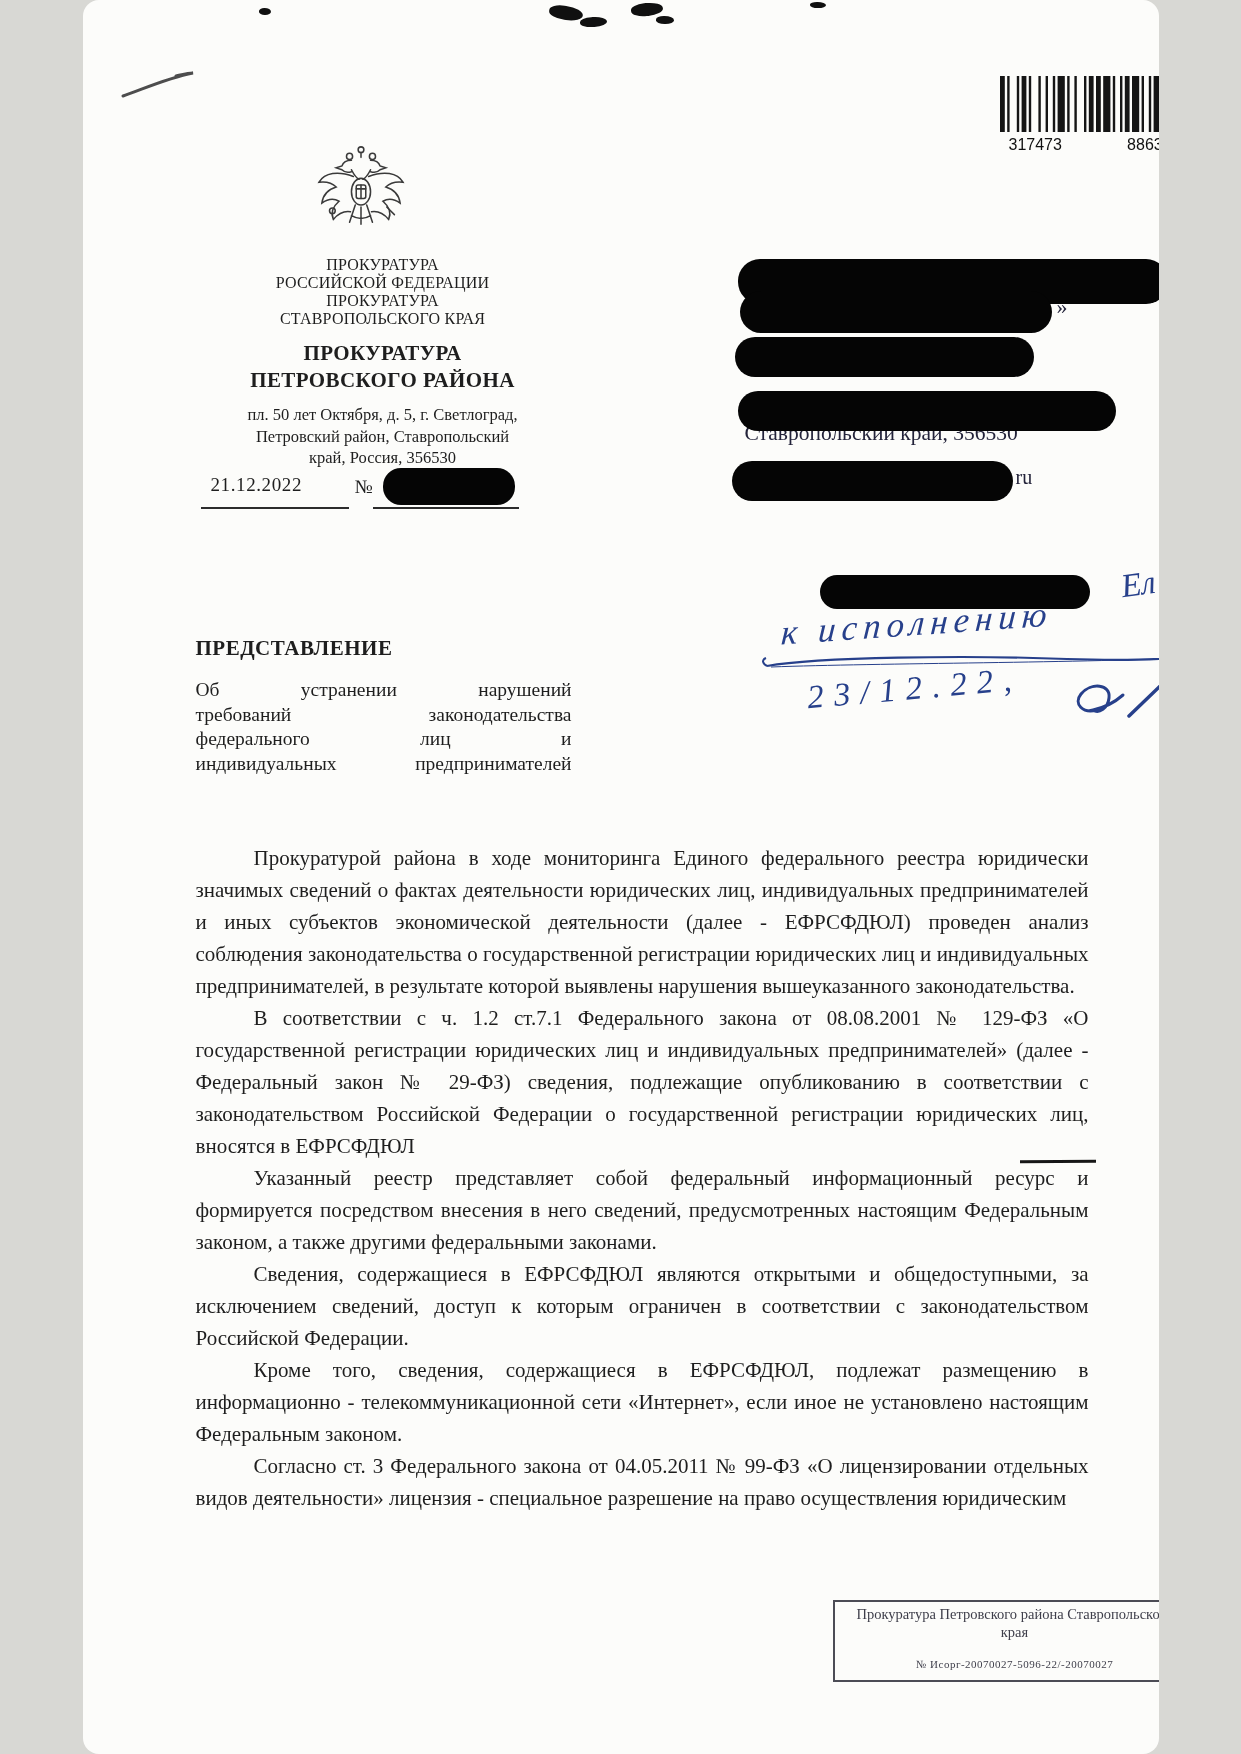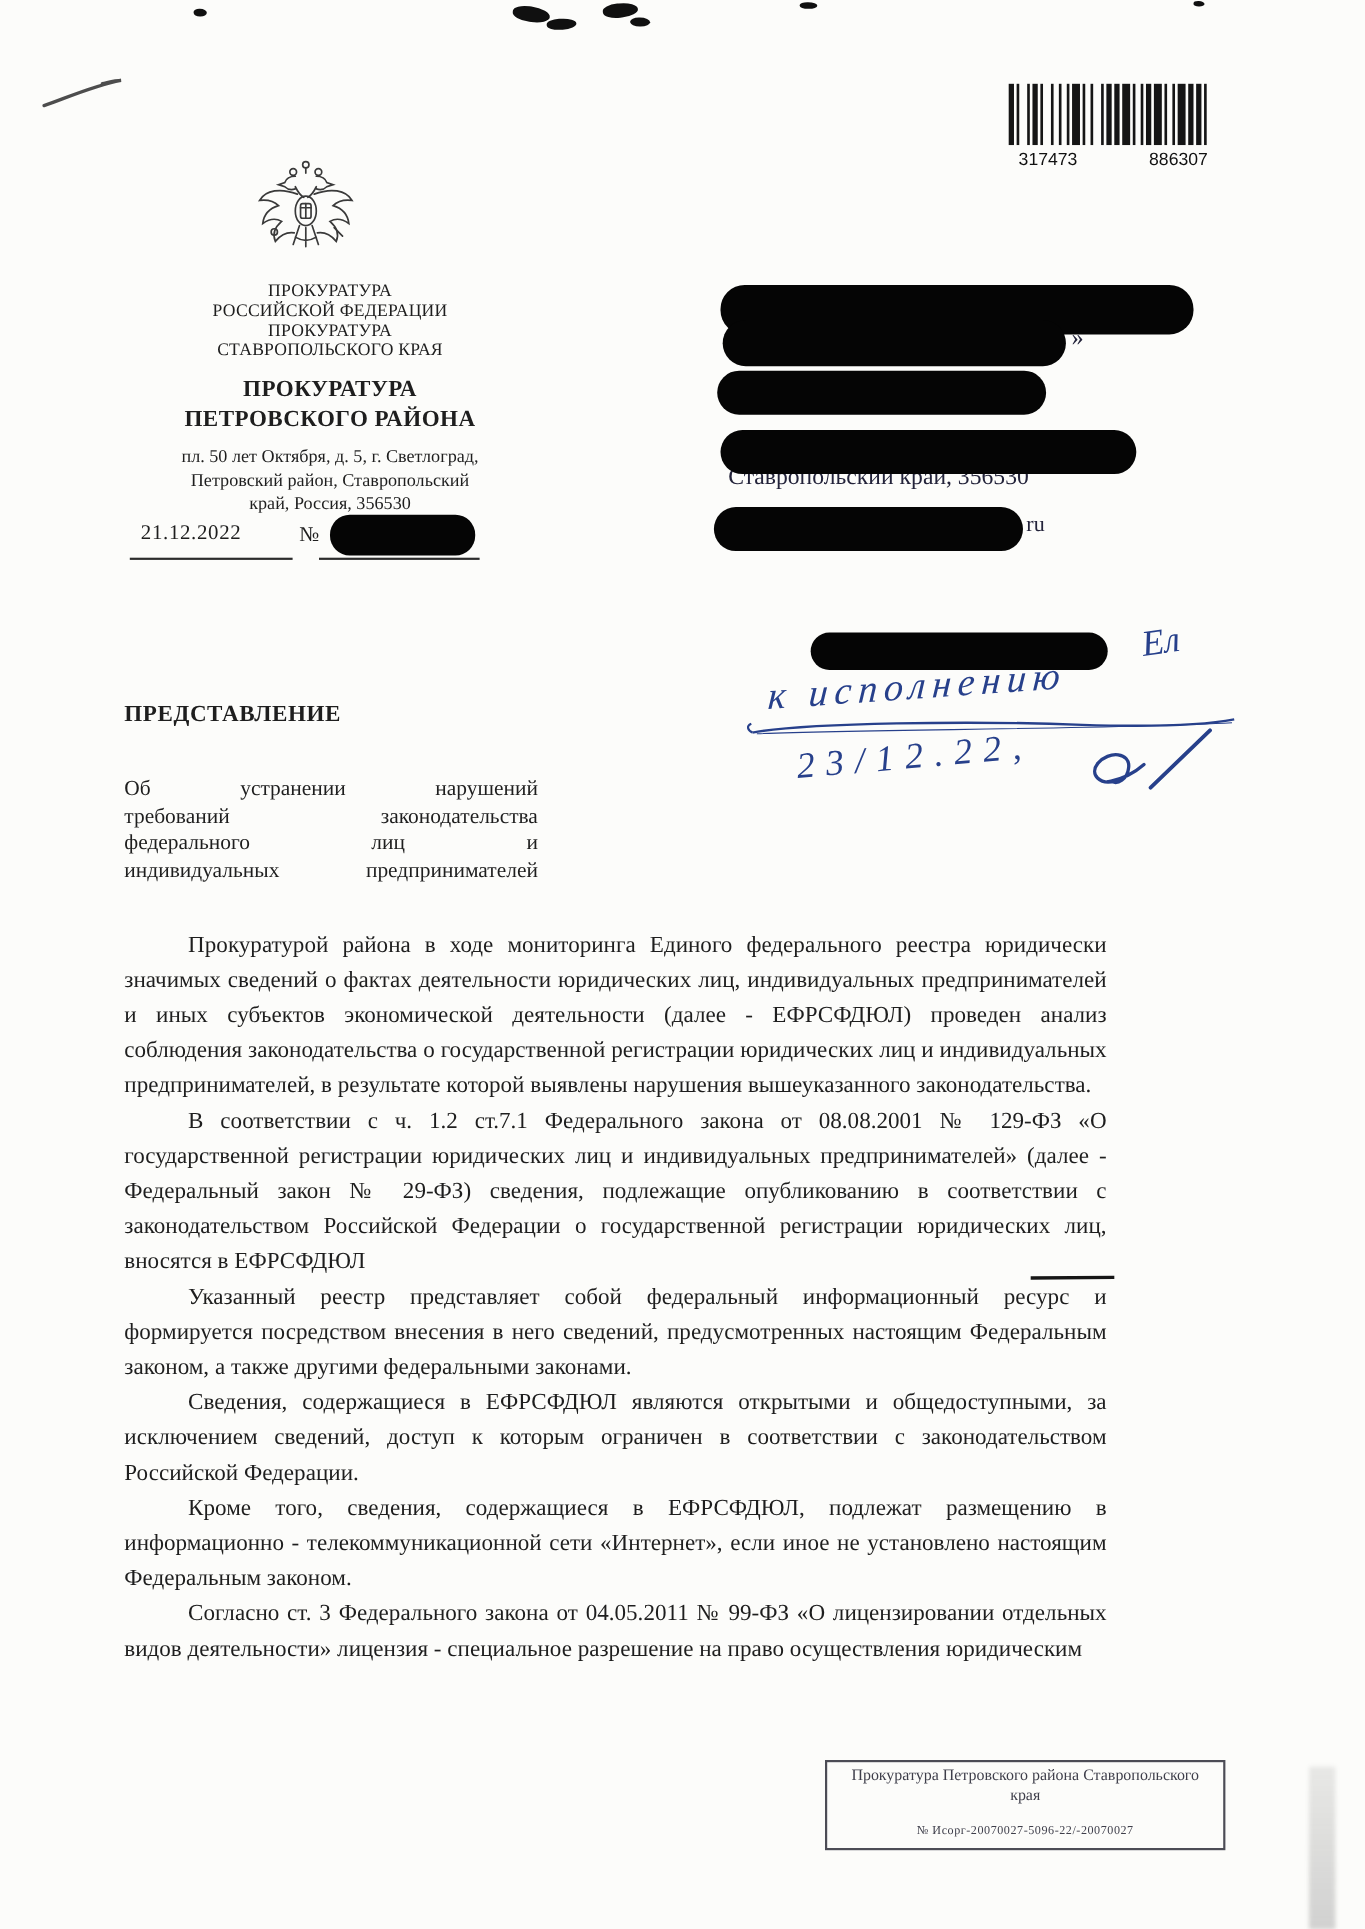--- a/index.html
+++ b/index.html
@@ -1,17 +1,17 @@
 <!DOCTYPE html>
 <html><head>
 <meta charset="utf-8">
 <style>
   html,body{margin:0;padding:0;background:#d8d8d4;}
-  .page{position:relative;width:1241px;height:1754px;margin:0 auto;background:#fcfcfa;
-        font-family:"Liberation Serif","DejaVu Serif",serif;color:#1e1e1e;overflow:hidden;}
+  .page{position:relative;width:1076px;height:1754px;margin:0 auto;background:#fcfcfa;
+        font-family:"Liberation Serif","DejaVu Serif",serif;color:#1e1e1e;overflow:hidden;border-radius:16px;}
   .abs{position:absolute;}
   .speck{position:absolute;background:#101010;border-radius:45% 55% 50% 50%;}
   .pill{position:absolute;background:#050505;}
   
   .lh-block{width:376px;text-align:center;}
   .org-line{font-size:16px;line-height:18px;letter-spacing:.2px;}
   .office-line{font-size:21px;line-height:27px;font-weight:bold;letter-spacing:.4px;}
   .addr-line{font-size:16.5px;line-height:21.5px;}
   .office-wrap{margin-top:12px;}
   .addr-wrap{margin-top:10px;}
@@ -149,21 +149,21 @@
     <path d="M10 16 C6 14 4 10 9 8" fill="none" stroke="#27408b" stroke-width="2"></path>
     <path d="M14 17 C120 13 330 13 446 7" fill="none" stroke="#27408b" stroke-width="1"></path>
   </svg>
   <div class="abs hand" style="left:724px;top:670px;font-size:33px;letter-spacing:10px;transform:rotate(-5deg);">23/12.22,</div>
   <svg class="abs" style="left:980px;top:658px;" width="150" height="85">
     <path d="M34 52 C20 56 10 46 18 36 C28 24 48 26 46 40 C45 50 36 56 30 52 C40 50 52 44 60 37" fill="none" stroke="#27408b" stroke-width="3" stroke-linecap="round"></path>
     <path d="M66 58 L120 6" fill="none" stroke="#27408b" stroke-width="3.5" stroke-linecap="round"></path>
   </svg>
 
   <div class="abs heading" style="left:113px;top:636px;">ПРЕДСТАВЛЕНИЕ</div>
-  <div class="abs subtitle" style="left:113px;top:678px;margin-top:28px;">
+  <div class="abs subtitle" style="left:113px;top:678px;">
     <div class="subtitle-line">Об устранении нарушений</div>
     <div class="subtitle-line">требований законодательства</div>
     <div class="subtitle-line">федерального лиц и</div>
     <div class="subtitle-line">индивидуальных предпринимателей</div>
   </div>
 
   <div class="abs bodytext" style="left:113px;top:842px;">
     <p>Прокуратурой района в ходе мониторинга Единого федерального реестра юридически значимых сведений о фактах деятельности юридических лиц, индивидуальных предпринимателей и иных субъектов экономической деятельности (далее - ЕФРСФДЮЛ) проведен анализ соблюдения законодательства о государственной регистрации юридических лиц и индивидуальных предпринимателей, в результате которой выявлены нарушения вышеуказанного законодательства.</p>
     <p>В соответствии с ч. 1.2 ст.7.1 Федерального закона от 08.08.2001 № 129-ФЗ «О государственной регистрации юридических лиц и индивидуальных предпринимателей» (далее - Федеральный закон № 29-ФЗ) сведения, подлежащие опубликованию в соответствии с законодательством Российской Федерации о государственной регистрации юридических лиц, вносятся в ЕФРСФДЮЛ</p>
     <p>Указанный реестр представляет собой федеральный информационный ресурс и формируется посредством внесения в него сведений, предусмотренных настоящим Федеральным законом, а также другими федеральными законами.</p>

